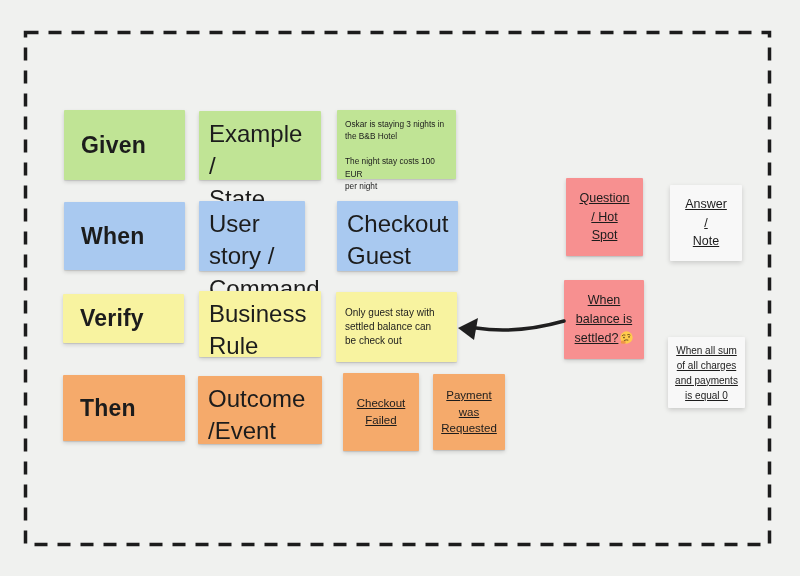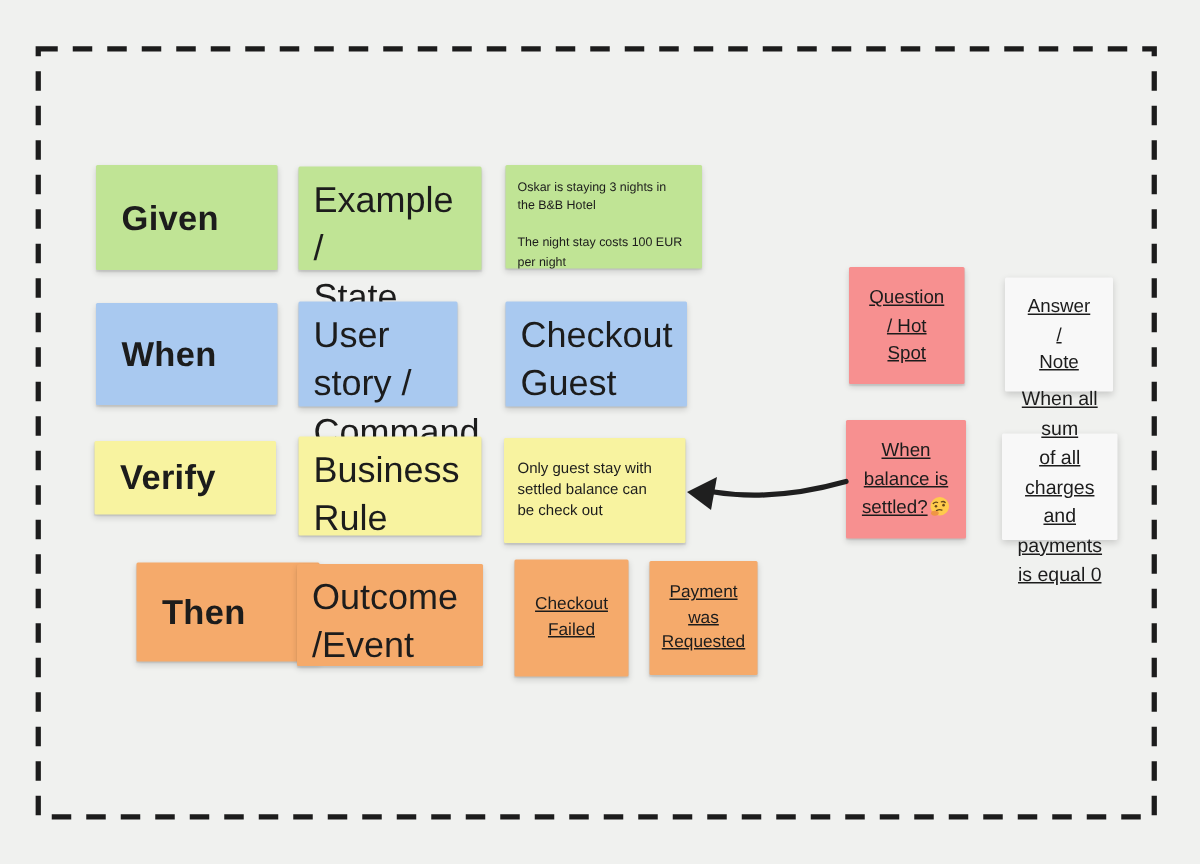--- a/index.html
+++ b/index.html
@@ -29,41 +29,41 @@
   .c-white  { background: var(--note_white,  #f8f8f8); box-shadow:0 2px 5px rgba(0,0,0,0.16); }
 
   .big   { display:flex; align-items:center; padding-left:17px;
            font-size:23px; font-weight:700; letter-spacing:0.2px; }
   .med   { padding:7px 10px; font-size:24px; line-height:1.35; }
   .small-left   { padding:8px 8px; font-size:8.3px; line-height:1.5; }
   .small-left-y { display:flex; align-items:center; padding:0 9px; font-size:10px; line-height:1.42; }
   .small-center { display:flex; align-items:center; justify-content:center; text-align:center;text-decoration:underline; }
   .fs-11 { font-size:11.5px; line-height:1.45; }
   .fs-12 { font-size:12.5px; line-height:1.5; }
-  .fs-9  { font-size:13px;  line-height:1.5; }
+  .fs-9  { font-size:10px;  line-height:1.5;margin-top:48px; }
   .tw { width:100%; text-align:center; }
   .emoji-svg { display:inline-block; vertical-align:-2px; margin-left:2px; }
 </style>
 </head>
 <body>
 
 <div class="canvas">
 
   <svg class="layer">
     <rect class="frame-rect" x="25.5" y="32.5" width="744" height="512"></rect>
   </svg>
 
   <div class="note c-green big" style="left:64px; top:110px; width:121px; height:70px;">
     <span class="t">Given</span>
   </div>
   <div class="note c-green med" style="left:199px; top:111px; width:122px; height:69px;">
     <span class="t">Example /
 State</span>
   </div>
-  <div class="note c-green small-left" style="left:337px; top:110px; width:131px; height:69px;">
+  <div class="note c-green small-left" style="left:337px; top:110px; width:119px; height:69px;">
     <span class="t">Oskar is staying 3 nights in
 the B&amp;B Hotel
 
 The night stay costs 100 EUR
 per night</span>
   </div>
 
   <div class="note c-blue big" style="left:64px; top:202px; width:121px; height:68px;">
     <span class="t">When</span>
   </div>
@@ -82,21 +82,21 @@
   <div class="note c-yellow med" style="left:199px; top:291px; width:122px; height:66px;">
     <span class="t">Business
 Rule</span>
   </div>
   <div class="note c-yellow small-left-y" style="left:336px; top:292px; width:121px; height:70px;">
     <span class="t">Only guest stay with
 settled balance can
 be check out</span>
   </div>
 
-  <div class="note c-orange big" style="left:63px; top:375px; width:122px; height:66px;margin-left:28px;">
+  <div class="note c-orange big" style="left:63px; top:375px; width:122px; height:66px;">
     <span class="t">Then</span>
   </div>
   <div class="note c-orange med" style="left:198px; top:376px; width:124px; height:68px;">
     <span class="t">Outcome
 /Event</span>
   </div>
   <div class="note c-orange small-center fs-11" style="left:343px; top:373px; width:76px; height:78px;">
     <div class="tw"><span class="t">Checkout
 Failed</span></div>
   </div>

